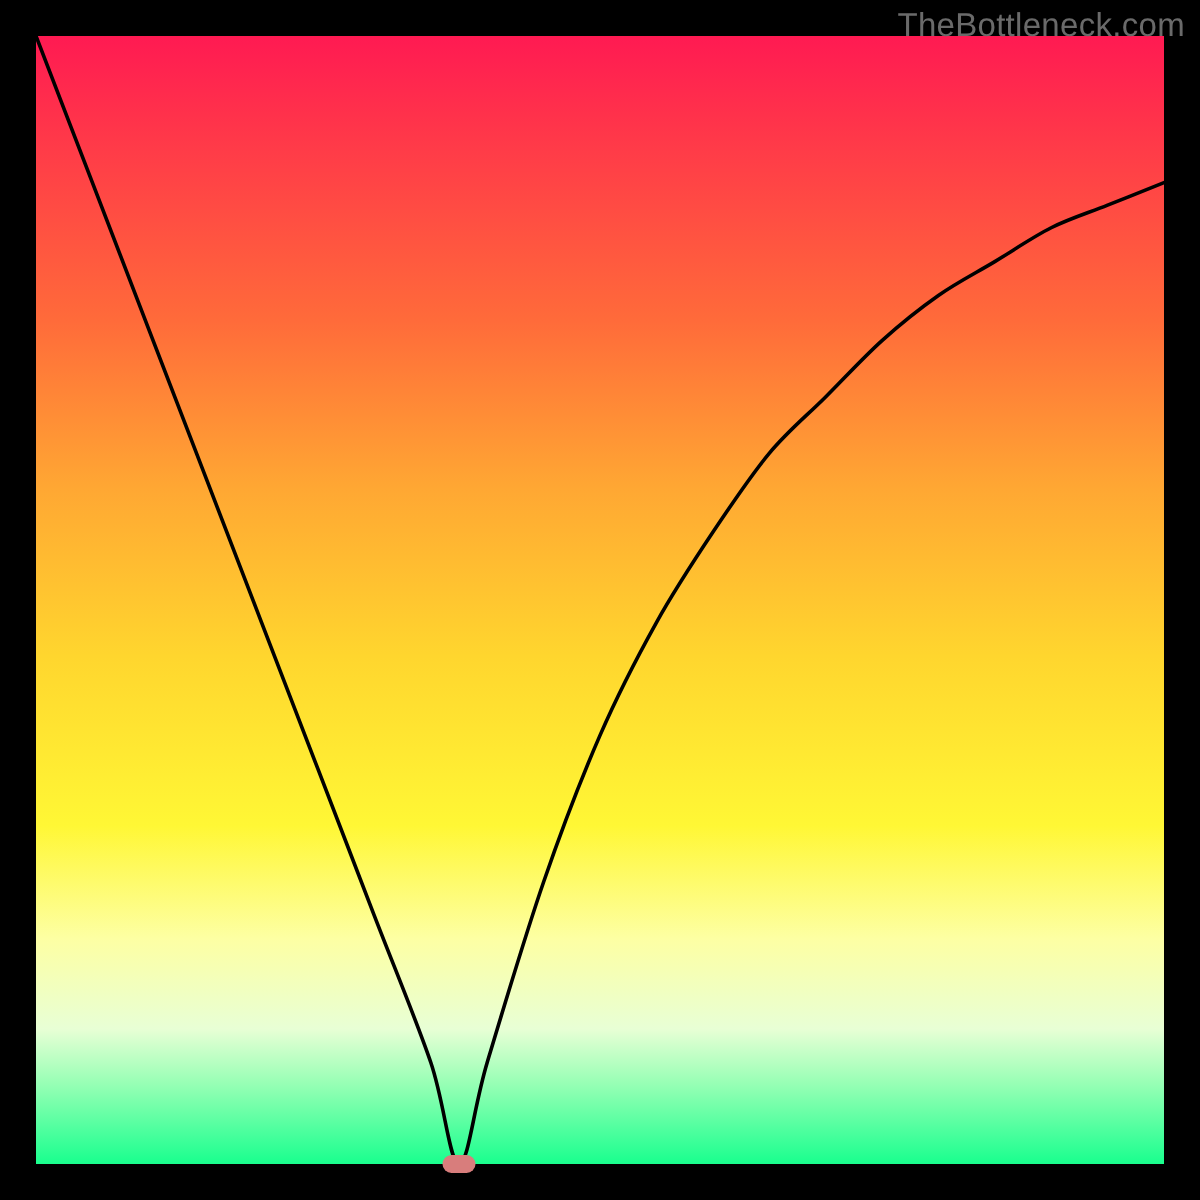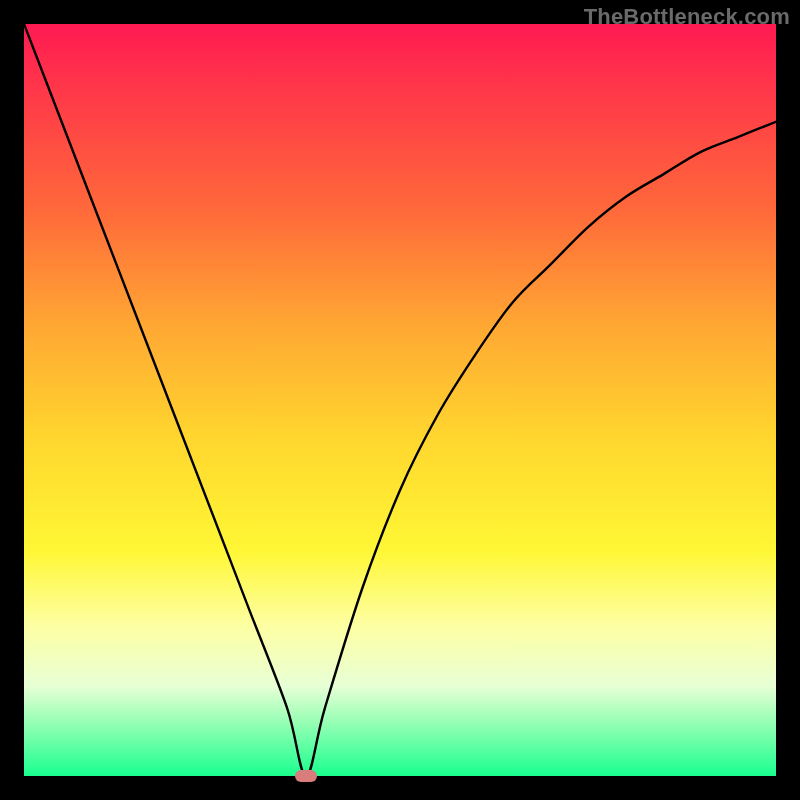--- a/index.html
+++ b/index.html
@@ -22,21 +22,21 @@
       #e8ffd5 88%,
       #95ffb4 93%,
       #19ff8e 100%);
   }
   .watermark {
     position: absolute;
     top: 4px;
     right: 10px;
     color: #6a6a6a;
     font-size: 22px;
-    font-weight: 700;
+    font-weight: 400;
     letter-spacing: 0.2px;
     z-index: 10;
   }
   svg.curve {
     position: absolute;
     left: 0; top: 0;
     width: 100%;
     height: 100%;
   }
   .marker {

